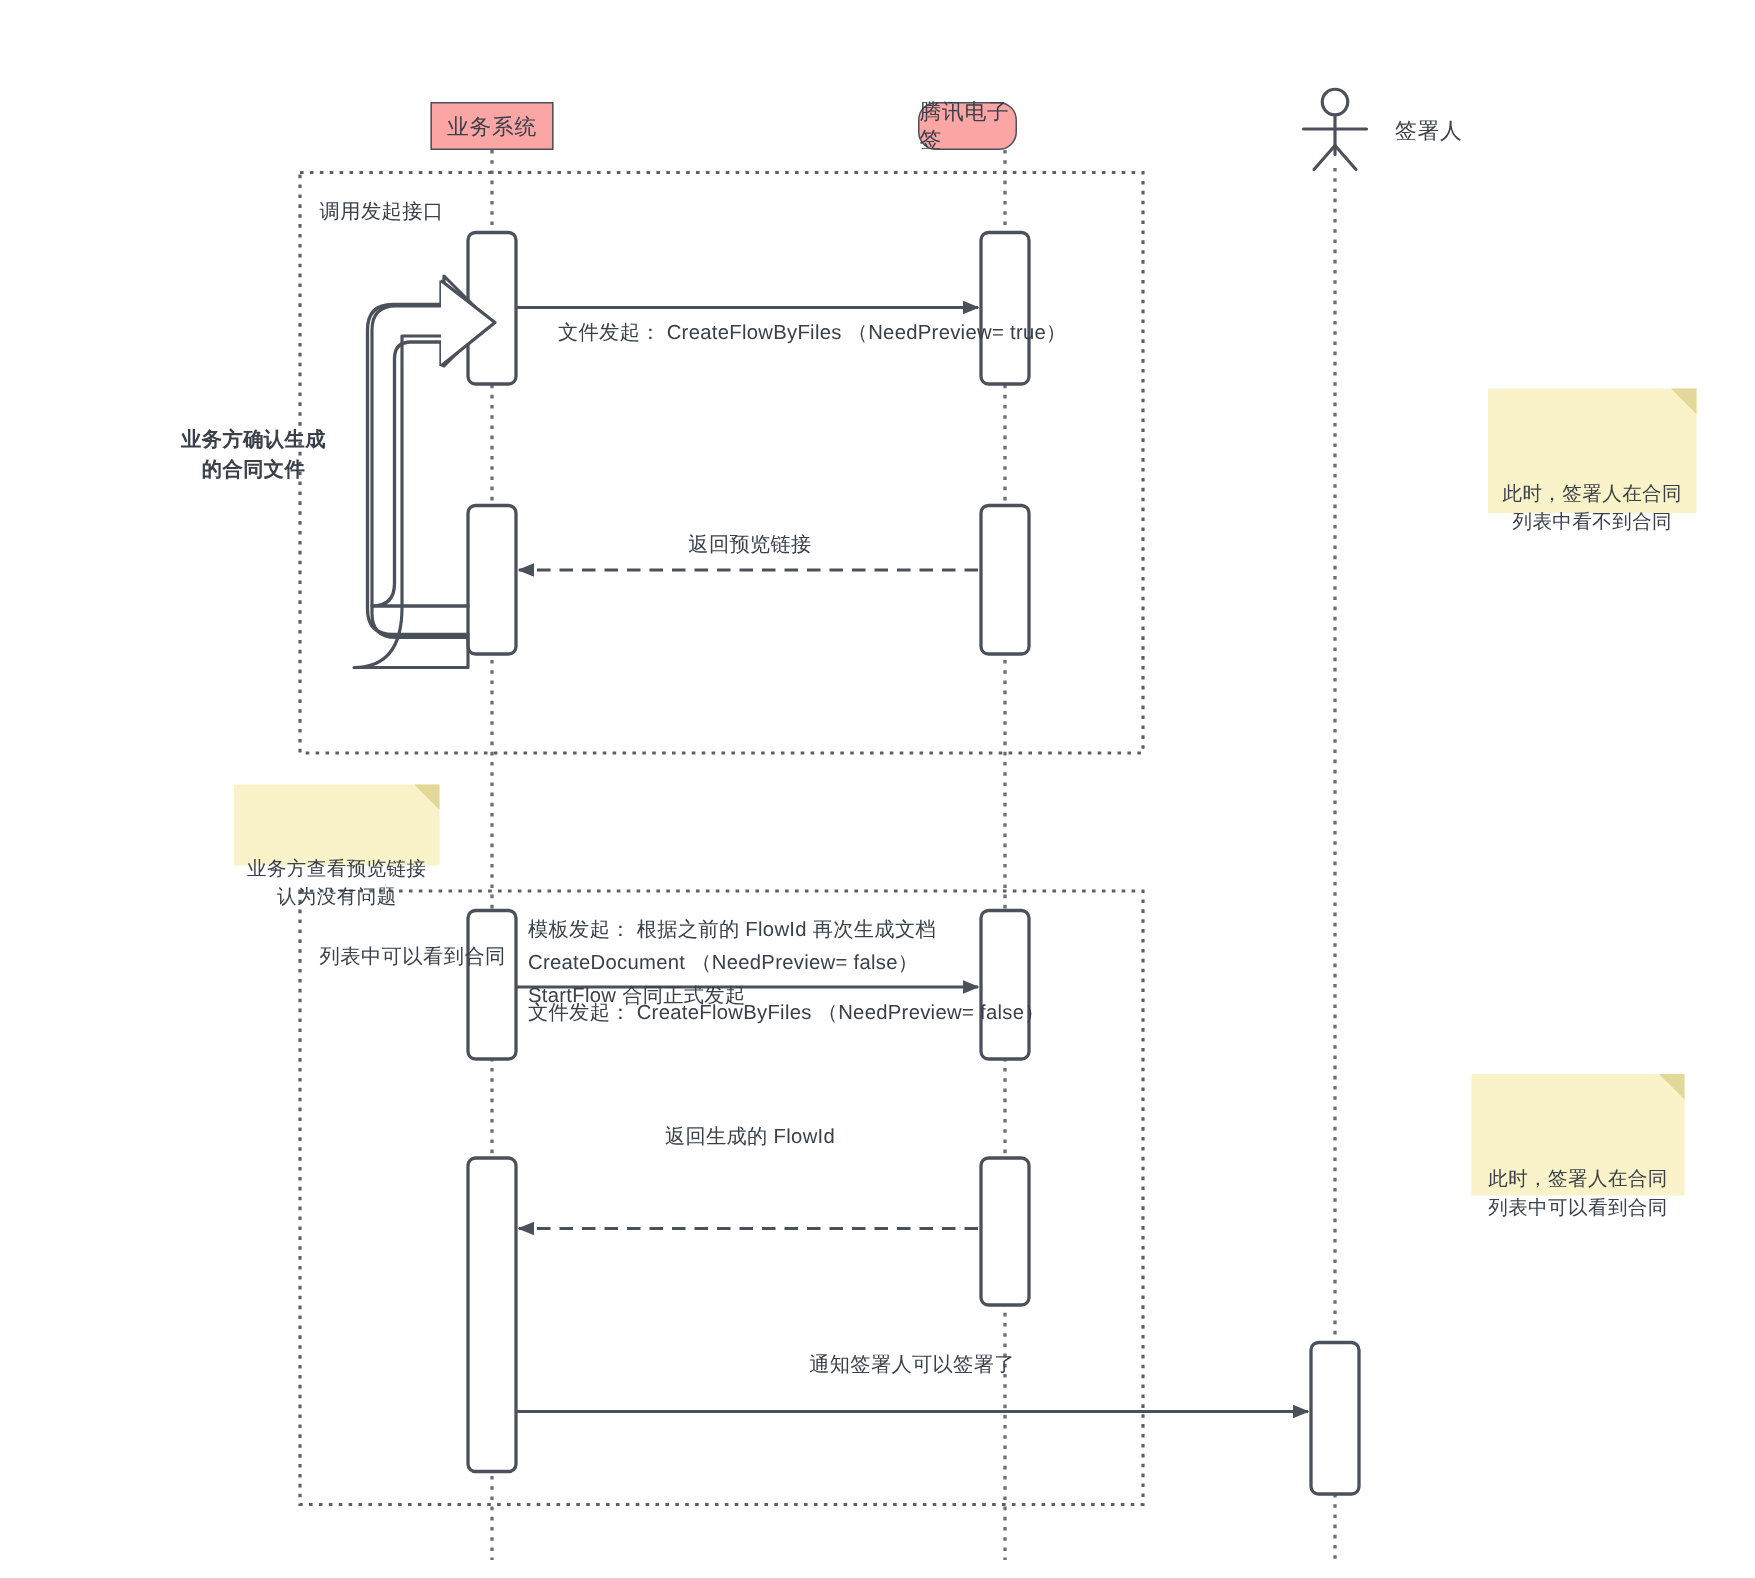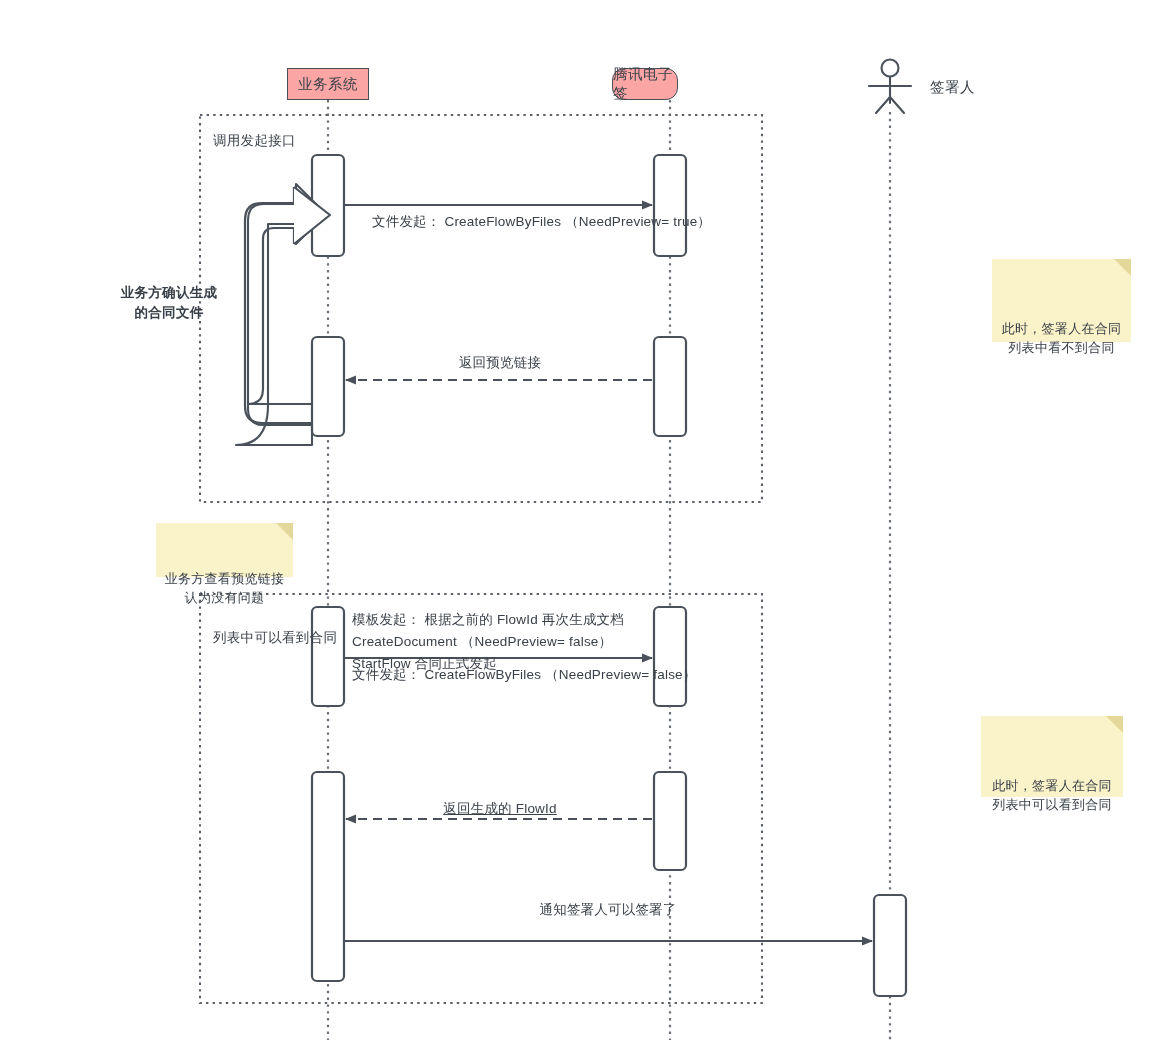--- a/index.html
+++ b/index.html
@@ -217,21 +217,21 @@
 
   <div class="msg-label" style="left:352px; top:211px;margin-left:20px;">文件发起： CreateFlowByFiles （NeedPreview= true）</div>
 
   <div class="msg-label center" style="left:348px; top:352px; width:304px;">返回预览链接</div>
 
   <div class="msg-label" style="left:352px; top:609px;">模板发起： 根据之前的 FlowId 再次生成文档
               CreateDocument （NeedPreview= false）
               StartFlow 合同正式发起</div>
   <div class="msg-label" style="left:352px; top:664px;">文件发起： CreateFlowByFiles （NeedPreview= false）</div>
 
-  <div class="msg-label center" style="left:348px; top:798px; width:304px;text-decoration:underline;">返回生成的 FlowId</div>
+  <div class="msg-label center" style="left:348px; top:747px; width:304px;">返回生成的 FlowId</div>
 
   <div class="msg-label center" style="left:398px; top:899px; width:420px;">通知签署人可以签署了</div>
 
   <div class="sticky" style="left:992px; top:259px; width:139px; height:83px;
        background:#faf2c8;">
     <span class="fold" style="border-top:17px solid #e3d79a; border-left:17px solid transparent;"></span>
     <span class="sticky-body">此时，签署人在合同
 列表中看不到合同</span>
   </div>
 

